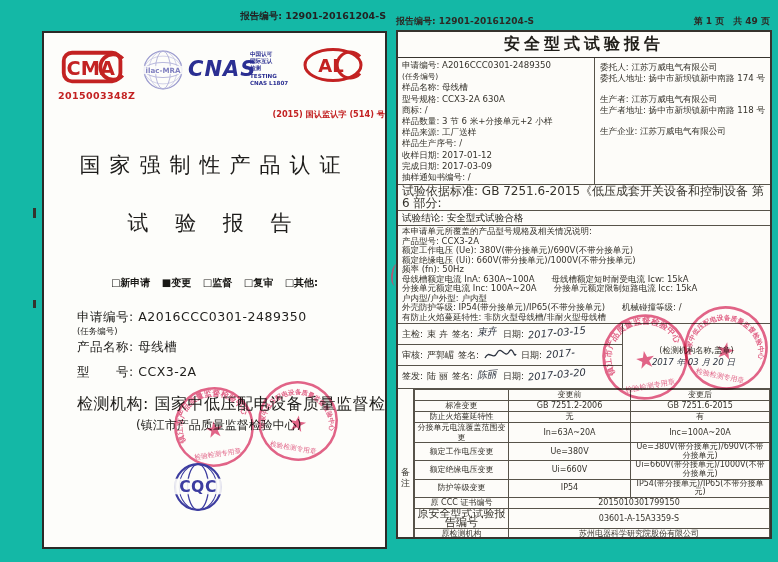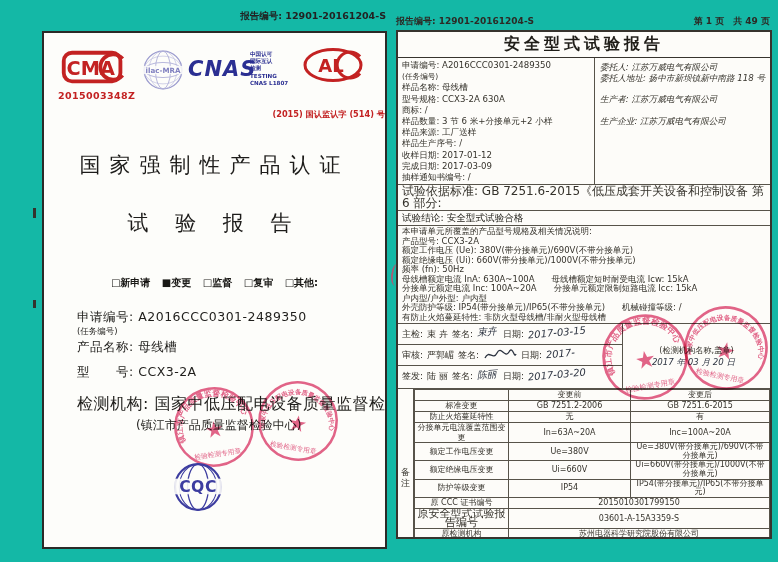--- a/index.html
+++ b/index.html
@@ -35,21 +35,21 @@
   .red-paren{position:absolute;left:391px;top:264px;width:8px;height:22px;border-left:2px solid #d04468;border-radius:50% 0 0 50%/50% 0 0 50%;transform:rotate(6deg);opacity:.8;}
 
   
   #page-right{position:absolute;left:394px;top:12px;width:380px;height:545px;color:#35322b;}
   #rp-header{position:absolute;left:2px;top:3px;width:374px;display:flex;justify-content:space-between;font-size:9px;font-weight:bold;color:#2c2a25;}
   #rt{position:absolute;left:2px;top:18px;width:372px;height:505px;border:2px solid #37342e;background:#fdfcf9;overflow:hidden;}
   .rt-title{height:25px;display:flex;align-items:center;justify-content:center;font-family:"DejaVu Serif","Liberation Serif",serif;font-size:16px;font-weight:bold;letter-spacing:4px;border-bottom:1.5px solid #37342e;color:#201e19;}
   .rt-info{display:flex;height:126px;border-bottom:1px solid #57534a;}
   .rt-info-l{width:188px;border-right:1px solid #57534a;padding:2px 4px;font-size:8.6px;line-height:11.2px;white-space:nowrap;overflow:hidden;}
   .rt-info-r{flex:1;padding:4px 5px;font-size:8.6px;line-height:10.6px;overflow:hidden;}
-  .rt-info-r .blk{margin-bottom:11px;font-style:italic;}
+  .rt-info-r .blk{margin-bottom:11px;}
   .rt-std{height:25px;border-bottom:1px solid #57534a;font-size:12px;line-height:12.4px;padding:0 4px;overflow:hidden;}
   .rt-concl{height:14px;border-bottom:1px solid #57534a;font-size:9.6px;line-height:14px;padding:0 4px;color:#24221c;}
   .rt-cov{height:95px;border-bottom:1px solid #57534a;font-size:8.5px;line-height:9.5px;padding:1px 4px;overflow:hidden;white-space:nowrap;}
   .rt-sig{display:flex;height:64px;border-bottom:1px solid #57534a;}
   .sig-left{width:224px;border-right:1px solid #57534a;}
   .sig-row{height:20px;display:flex;align-items:center;padding:0 4px;font-size:9px;border-bottom:1px solid #57534a;white-space:nowrap;}
   .sig-row:last-child{border-bottom:none;height:21px;}
   .sig-row .lbl{margin-right:4px;}
   .hand{font-style:italic;color:#2c3340;transform:rotate(-5deg) translateY(-2px);display:inline-block;font-size:10px;margin-right:6px;}
   .sig-right{flex:1;display:flex;flex-direction:column;justify-content:center;align-items:center;font-size:8.2px;line-height:12px;color:#35322b;}
@@ -184,24 +184,25 @@
           <div>样品数量: 3 节 6 米+分接单元+2 小样</div>
           <div>样品来源: 工厂送样</div>
           <div>样品生产序号: /</div>
           <div>收样日期: 2017-01-12</div>
           <div>完成日期: 2017-03-09</div>
           <div>抽样通知书编号: /</div>
         </div>
         <div class="rt-info-r">
           <div class="blk">
             <div>委托人: 江苏万威电气有限公司</div>
-            <div>委托人地址: 扬中市新坝镇新中南路 118 号</div>
+            <div>委托人地址: 扬中市新坝镇新中南路 174 号</div>
           </div>
           <div class="blk">
             <div>生产者: 江苏万威电气有限公司</div>
+            <div>生产者地址: 扬中市新坝镇新中南路 118 号</div>
           </div>
           <div class="blk">
             <div>生产企业: 江苏万威电气有限公司</div>
           </div>
         </div>
       </div>
 
       <div class="rt-std">
         <div>试验依据标准: GB 7251.6-2015《低压成套开关设备和控制设备 第 6 部分:</div>
         <div>母线干线系统(母线槽)》</div>

